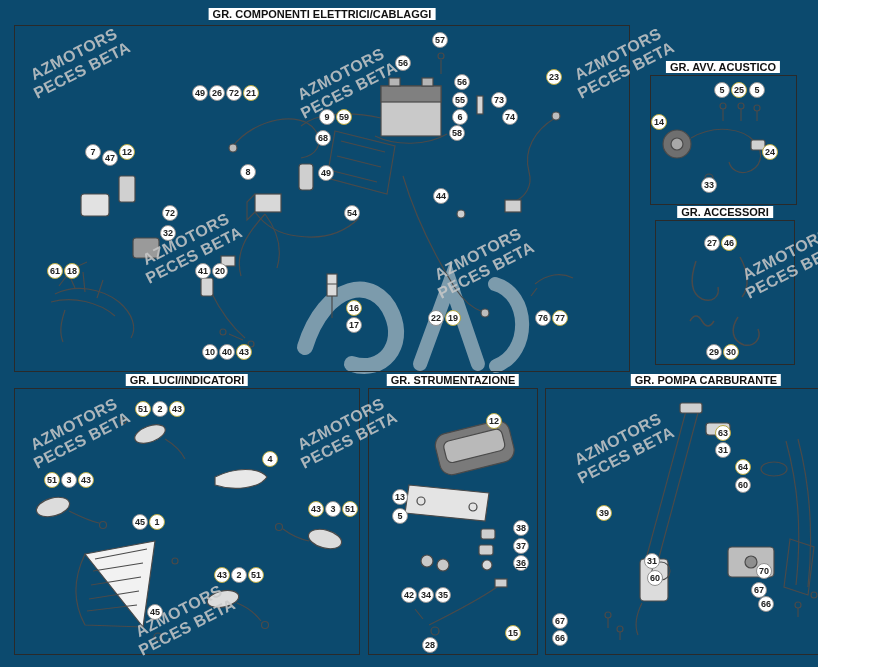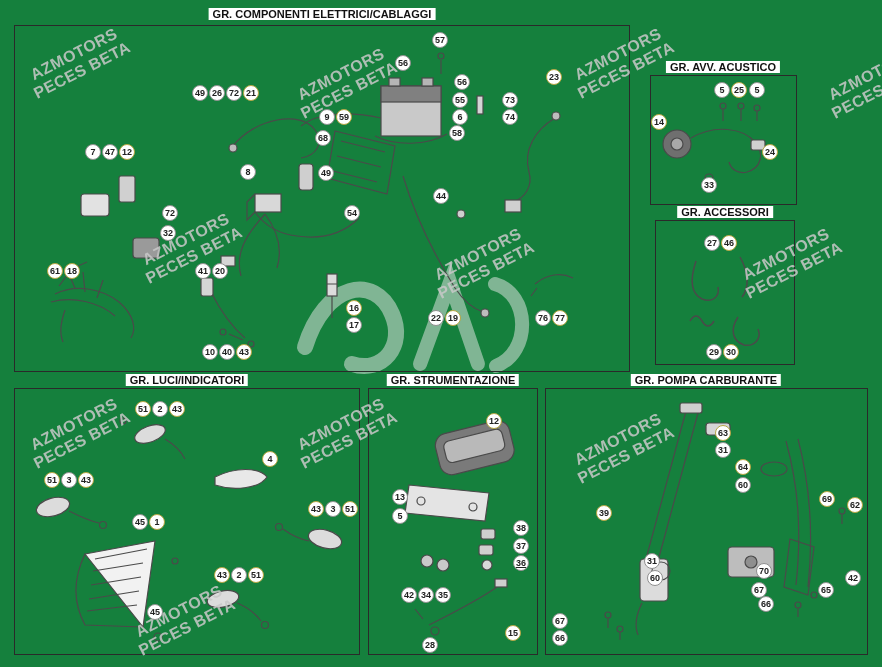--- a/index.html
+++ b/index.html
@@ -1,17 +1,17 @@
 <!DOCTYPE html>
 <html style="--yellow: #b5a642; --gray: #909090; --wm: #c9c9c9;"><head>
 <meta charset="utf-8">
 <style>
   * { margin:0; padding:0; box-sizing:border-box; }
   html,body { background:#ffffff; font-family:"Liberation Sans", sans-serif; }
-  #canvas { position:relative; width:882px; height:667px; background:#15803d; overflow:hidden; }
+  #canvas { position:relative; width:818px; height:667px; background:#0c4a6e; overflow:hidden; }
   .panel { position:absolute; border:1px solid #2a2a2a; background:transparent; z-index:1; }
   .panel-title {
     position:absolute; transform:translateX(-50%);
     font-size:11px; font-weight:bold; color:#111; white-space:nowrap;
     background:#fff; padding:0 4px; z-index:6;
   }
   .art { position:absolute; left:0; top:0; z-index:1; }
   .ghost { position:absolute; z-index:0; opacity:0.5; }
   .callout {
     position:absolute; width:16px; height:16px; border-radius:50%;
@@ -197,33 +197,33 @@
   </div>
   <div class="panel-title" style="left:706px;top:374px;">GR. POMPA CARBURANTE</div>
 
   <div id="overlay-layer">
       <div class="callout gray" style="left: 432px; top: 32px;">57</div>
       <div class="callout gray" style="left: 395px; top: 55px;">56</div>
       <div class="callout gray" style="left: 454px; top: 74px;">56</div>
       <div class="callout gray" style="left: 452px; top: 92px;">55</div>
       <div class="callout gray" style="left: 452px; top: 109px;">6</div>
       <div class="callout gray" style="left: 449px; top: 125px;">58</div>
-      <div class="callout gray" style="left: 502px; top: 92px;">73</div>
+      <div class="callout gray" style="left: 491px; top: 92px;">73</div>
       <div class="callout gray" style="left: 502px; top: 109px;">74</div>
       <div class="callout yellow" style="left: 546px; top: 69px;">23</div>
       <div class="callout gray" style="left: 192px; top: 85px;">49</div>
       <div class="callout gray" style="left: 209px; top: 85px;">26</div>
       <div class="callout gray" style="left: 226px; top: 85px;">72</div>
       <div class="callout yellow" style="left: 243px; top: 85px;">21</div>
       <div class="callout gray" style="left: 319px; top: 109px;">9</div>
       <div class="callout yellow" style="left: 336px; top: 109px;">59</div>
       <div class="callout gray" style="left: 315px; top: 130px;">68</div>
       <div class="callout gray" style="left: 318px; top: 165px;">49</div>
       <div class="callout gray" style="left: 85px; top: 144px;">7</div>
-      <div class="callout gray" style="left: 102px; top: 144px; text-align: center;">47</div>
+      <div class="callout gray" style="left: 102px; top: 150px; text-align: center;">47</div>
       <div class="callout yellow" style="left: 119px; top: 144px;">12</div>
       <div class="callout gray" style="left: 240px; top: 164px;">8</div>
       <div class="callout gray" style="left: 344px; top: 205px;">54</div>
       <div class="callout gray" style="left: 433px; top: 188px;">44</div>
       <div class="callout gray" style="left: 162px; top: 205px;">72</div>
       <div class="callout gray" style="left: 160px; top: 225px;">32</div>
       <div class="callout yellow" style="left: 47px; top: 263px;">61</div>
       <div class="callout yellow" style="left: 64px; top: 263px;">18</div>
       <div class="callout gray" style="left: 195px; top: 263px;">41</div>
       <div class="callout gray" style="left: 212px; top: 263px;">20</div>

